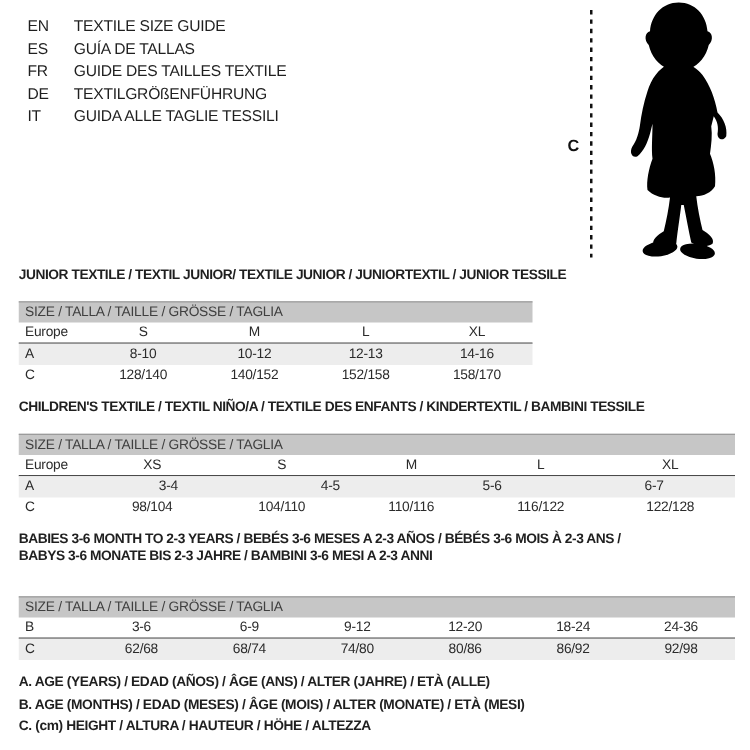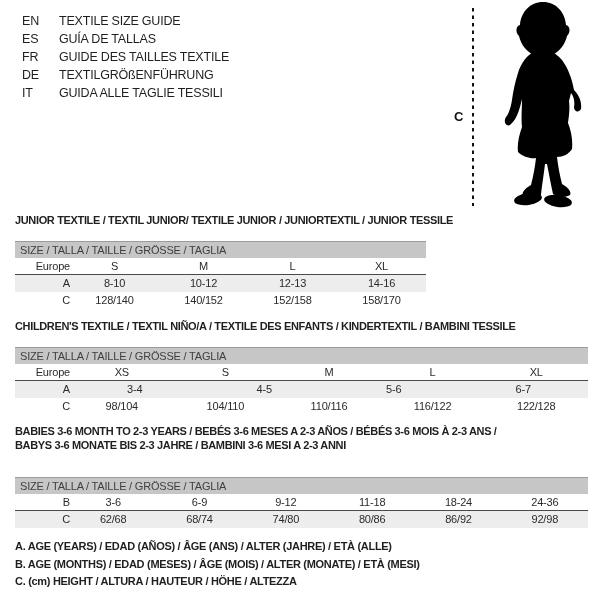--- a/index.html
+++ b/index.html
@@ -21,21 +21,21 @@
   .title-block.m13{margin-bottom:13px;}
   .title-block.m11{margin-bottom:25px;}
   .size-bar{
     height:16px;line-height:16px;background:var(--size_bar_bg,#c6c6c6);
     border-top:1px solid var(--size_bar_border,#9b9b9b);
     padding-left:5px;font-size:11px;color:#3f3f3f;letter-spacing:-0.2px;
   }
   .trow{display:flex;height:17px;line-height:17px;font-size:11px;color:#2b2b2b;letter-spacing:-0.2px;box-sizing:border-box;}
   .trow.first{border-bottom:1px solid var(--divider,#4a4a4a);}
   .trow.shaded{background:var(--shaded_row_bg,#ededed);}
-  .row-label{width:55px;flex:0 0 55px;padding-left:5px;box-sizing:border-box;text-align:right;}
+  .row-label{width:55px;flex:0 0 55px;padding-left:5px;box-sizing:border-box;}
   .row-value{flex:1;text-align:center;}
   .footnotes{position:absolute;left:15px;top:538px;}
   .footnote-line{font-weight:bold;font-size:11px;line-height:17.5px;letter-spacing:-0.3px;white-space:nowrap;}
 </style>
 </head>
 <body style="--text: #1f1f1f; --size_bar_bg: #c6c6c6; --size_bar_border: #9b9b9b; --shaded_row_bg: #ededed; --divider: #4a4a4a; --silhouette: #000000;">
 
 <div class="page">
 
   <div class="langs">
@@ -134,21 +134,21 @@
       <div class="title-block m11">
         <div class="section-title">BABIES 3-6 MONTH TO 2-3 YEARS / BEBÉS 3-6 MESES A 2-3 AÑOS / BÉBÉS 3-6 MOIS À 2-3 ANS /</div>
         <div class="section-title">BABYS 3-6 MONATE BIS 2-3 JAHRE / BAMBINI 3-6 MESI A 2-3 ANNI</div>
       </div>
       <div class="size-bar">SIZE / TALLA / TAILLE / GRÖSSE / TAGLIA</div>
       <div class="trow first">
         <span class="row-label">B</span>
         <span class="row-value">3-6</span>
         <span class="row-value">6-9</span>
         <span class="row-value">9-12</span>
-        <span class="row-value">11-18</span>
+        <span class="row-value">12-20</span>
         <span class="row-value">18-24</span>
         <span class="row-value">24-36</span>
       </div>
       <div class="trow shaded">
         <span class="row-label">C</span>
         <span class="row-value">62/68</span>
         <span class="row-value">68/74</span>
         <span class="row-value">74/80</span>
         <span class="row-value">80/86</span>
         <span class="row-value">86/92</span>

